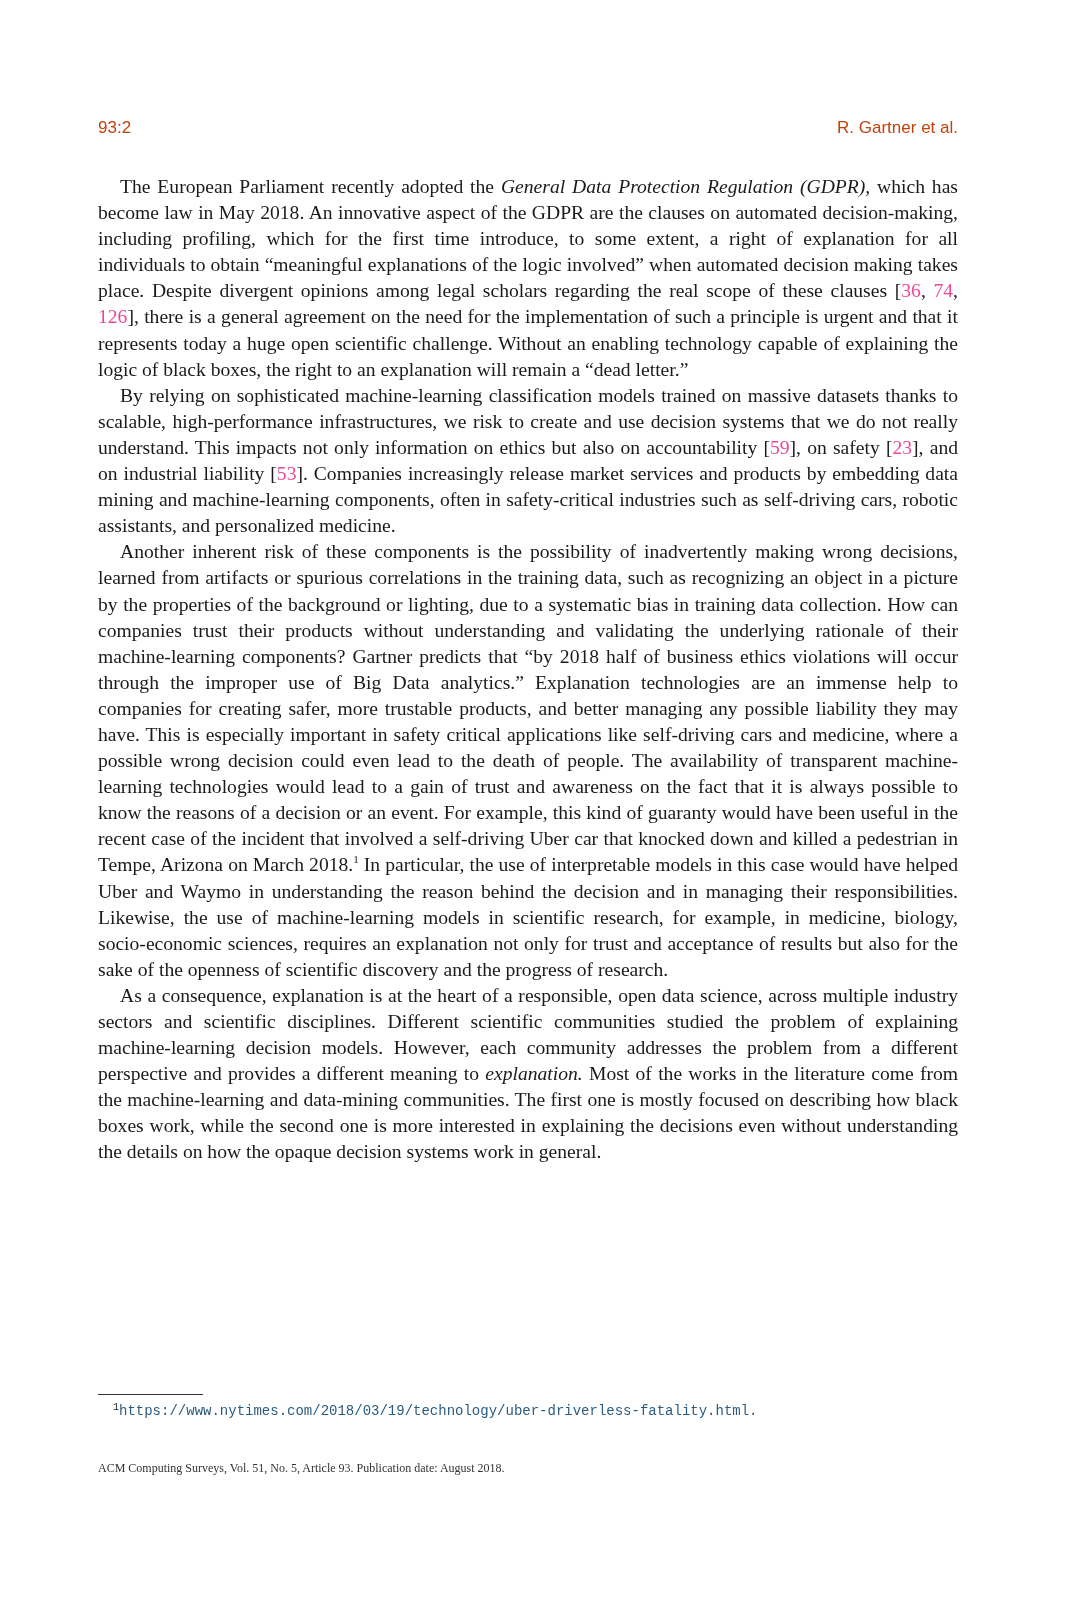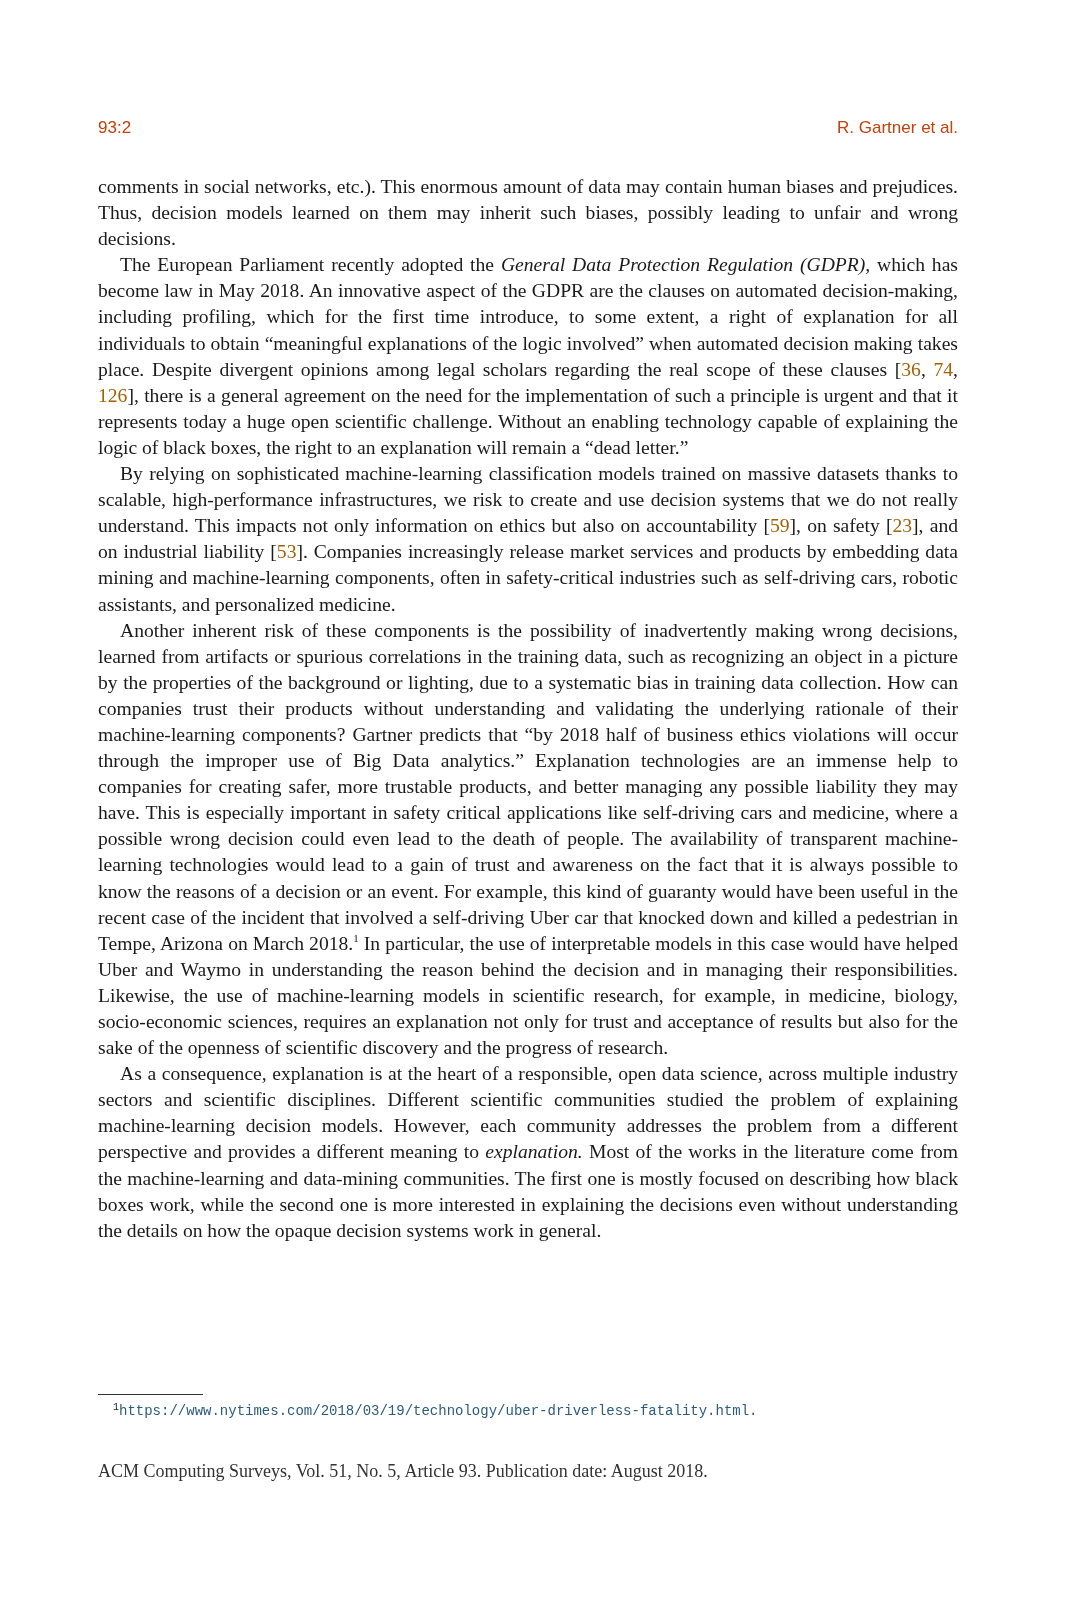--- a/index.html
+++ b/index.html
@@ -4,39 +4,38 @@
 <style>
   html, body { margin: 0; padding: 0; background: #ffffff; }
   body { width: 1080px; height: 1600px; position: relative; overflow: hidden; color: #1a1a1a; }
   .page { position: absolute; left: 98px; top: 0; width: 860px; font-family: "Liberation Serif", "DejaVu Serif", serif; }
   .running-head { position: absolute; top: 118px; left: 0; width: 860px; height: 24px; font-family: "Liberation Sans", "DejaVu Sans", sans-serif; font-size: 17px; color: #c2410c; }
   .running-head .left { position: absolute; left: 0; top: 0; }
   .running-head .right { position: absolute; right: 0; top: 0; }
   .body-text { position: absolute; top: 174px; left: 0; width: 860px; font-size: 19.6px; line-height: 26.1px; text-align: justify; hyphens: manual; }
   .body-text p { margin: 0; text-indent: 0; }
   .body-text p.indent { text-indent: 22px; }
-  .cite { color: #a16207; }
+  .cite { color: #ec4899; }
   .em { font-style: italic; }
   sup.fn { font-size: 11px; line-height: 0; vertical-align: 8px; }
   .footnote-rule { position: absolute; top: 1394px; left: 0; width: 105px; border-top: 1px solid #333; }
   .footnote { position: absolute; top: 1403px; left: 15px; font-size: 14px; color: #2b5c80; font-family: Liberation Mono, monospace; }
   .footnote sup { color: #222; font-size: 10px; vertical-align: 5px; line-height: 0; }
-  .footer { position: absolute; top: 1461px; left: 0; font-size: 18px; color: #333; }
+  .footer { position: absolute; top: 1461px; left: 0; font-size: 12px; color: #333; }
 </style>
 </head>
 <body>
 
 <div class="page">
   <div class="running-head">
     <span class="left">93:2</span>
     <span class="right">R. Gartner et al.</span>
   </div>
 
   <div class="body-text" id="body-text">
-      <p><span>comments in social networks, etc.). This enormous amount of data may contain human biases and prejudices. Thus, decision models learned on them may inherit such biases, possibly leading to unfair and wrong decisions.</span></p>
       <p class="indent"><span>The European Parliament recently adopted the </span><span class="em">General Data Protection Regulation (GDPR),</span><span> which has become law in May 2018. An innovative aspect of the GDPR are the clauses on au­tomated decision-making, including profiling, which for the first time introduce, to some extent, a right of explanation for all individuals to obtain “meaningful explanations of the logic involved” when automated decision making takes place. Despite divergent opinions among legal scholars regarding the real scope of these clauses [</span><span class="cite">36</span><span>, </span><span class="cite">74</span><span>, </span><span class="cite">126</span><span>], there is a general agreement on the need for the implementation of such a principle is urgent and that it represents today a huge open scientific challenge. Without an enabling technology capable of explaining the logic of black boxes, the right to an explanation will remain a “dead letter.”</span></p>
       <p class="indent"><span>By relying on sophisticated machine-learning classification models trained on massive datasets thanks to scalable, high-performance infrastructures, we risk to create and use decision systems that we do not really understand. This impacts not only information on ethics but also on ac­countability [</span><span class="cite">59</span><span>], on safety [</span><span class="cite">23</span><span>], and on industrial liability [</span><span class="cite">53</span><span>]. Companies increasingly release market services and products by embedding data mining and machine-learning components, often in safety-critical industries such as self-driving cars, robotic assistants, and personalized medicine.</span></p>
       <p class="indent"><span>Another inherent risk of these components is the possibility of inadvertently making wrong decisions, learned from artifacts or spurious correlations in the training data, such as recognizing an object in a picture by the properties of the background or lighting, due to a systematic bias in training data collection. How can companies trust their products without understanding and validating the underlying rationale of their machine-learning components? Gartner predicts that “by 2018 half of business ethics violations will occur through the improper use of Big Data analyt­ics.” Explanation technologies are an immense help to companies for creating safer, more trustable products, and better managing any possible liability they may have. This is especially important in safety critical applications like self-driving cars and medicine, where a possible wrong decision could even lead to the death of people. The availability of transparent machine-learning technolo­gies would lead to a gain of trust and awareness on the fact that it is always possible to know the reasons of a decision or an event. For example, this kind of guaranty would have been useful in the recent case of the incident that involved a self-driving Uber car that knocked down and killed a pedestrian in Tempe, Arizona on March 2018.</span><sup class="fn">1</sup><span> In particular, the use of interpretable models in this case would have helped Uber and Waymo in understanding the reason behind the decision and in managing their responsibilities. Likewise, the use of machine-learning models in scientific research, for example, in medicine, biology, socio-economic sciences, requires an explanation not only for trust and acceptance of results but also for the sake of the openness of scientific discovery and the progress of research.</span></p>
       <p class="indent"><span>As a consequence, explanation is at the heart of a responsible, open data science, across multiple industry sectors and scientific disciplines. Different scientific communities studied the problem of explaining machine-learning decision models. However, each community addresses the problem from a different perspective and provides a different meaning to </span><span class="em">explanation.</span><span> Most of the works in the literature come from the machine-learning and data-mining communities. The first one is mostly focused on describing how black boxes work, while the second one is more interested in explaining the decisions even without understanding the details on how the opaque decision systems work in general.</span></p>
     </div>
 
   <div class="footnote-rule"></div>
   <div class="footnote">
     <sup>1</sup><span>https://www.nytimes.com/2018/03/19/technology/uber-driverless-fatality.html.</span>
   </div>

